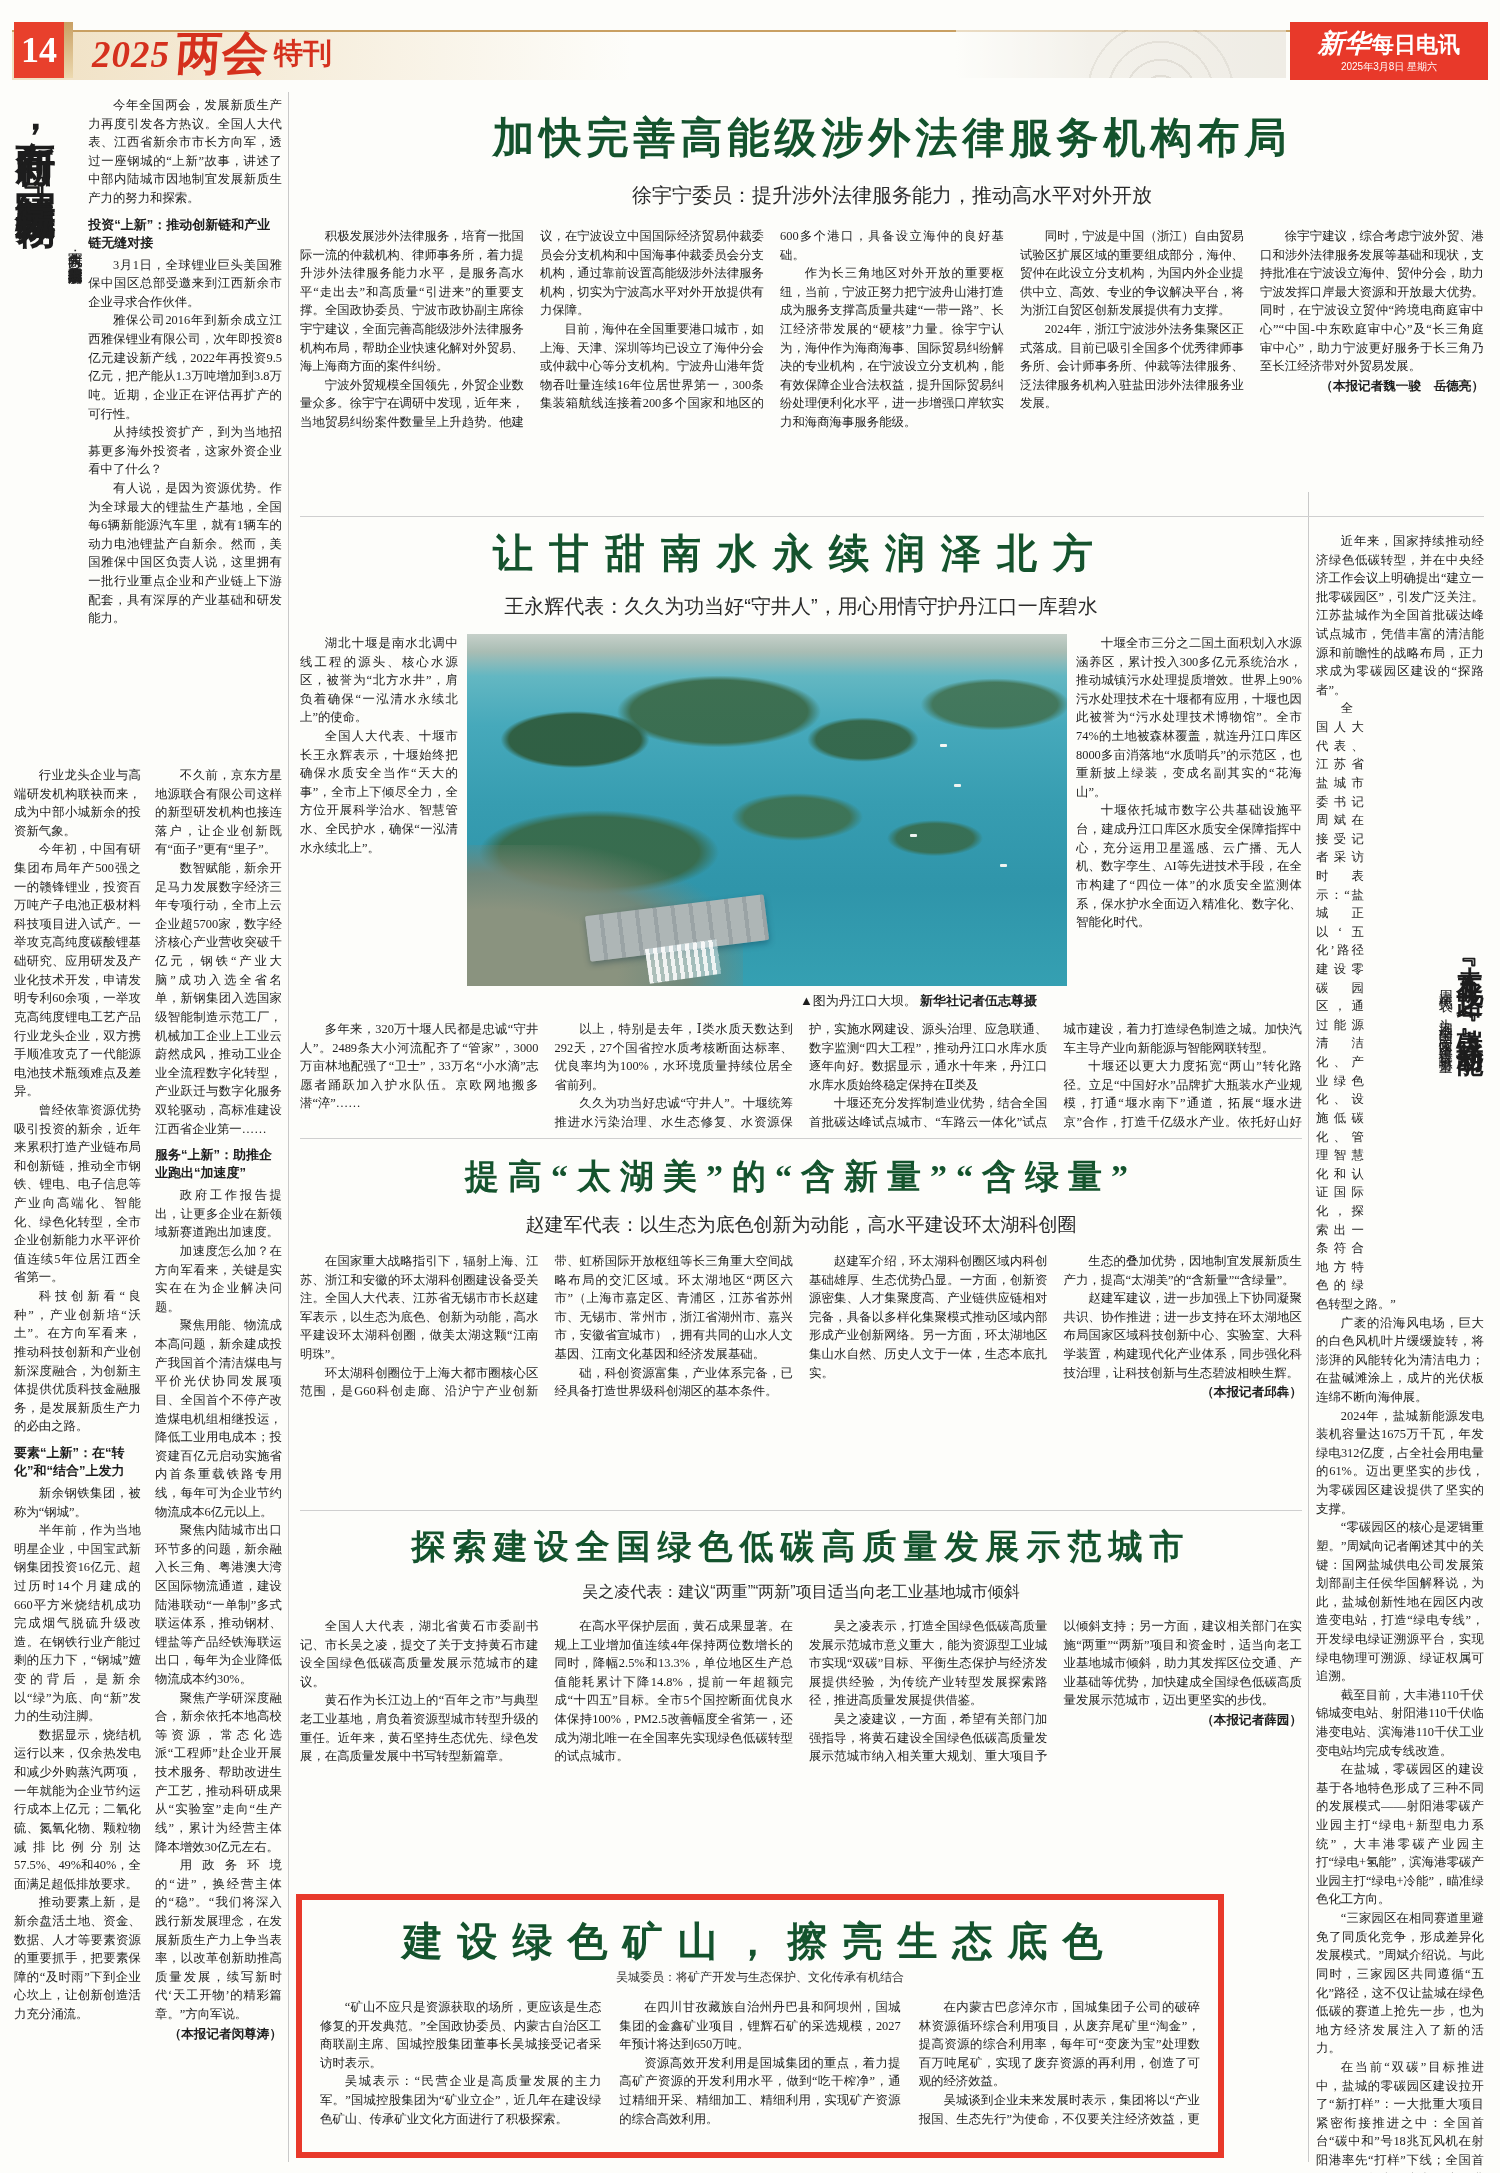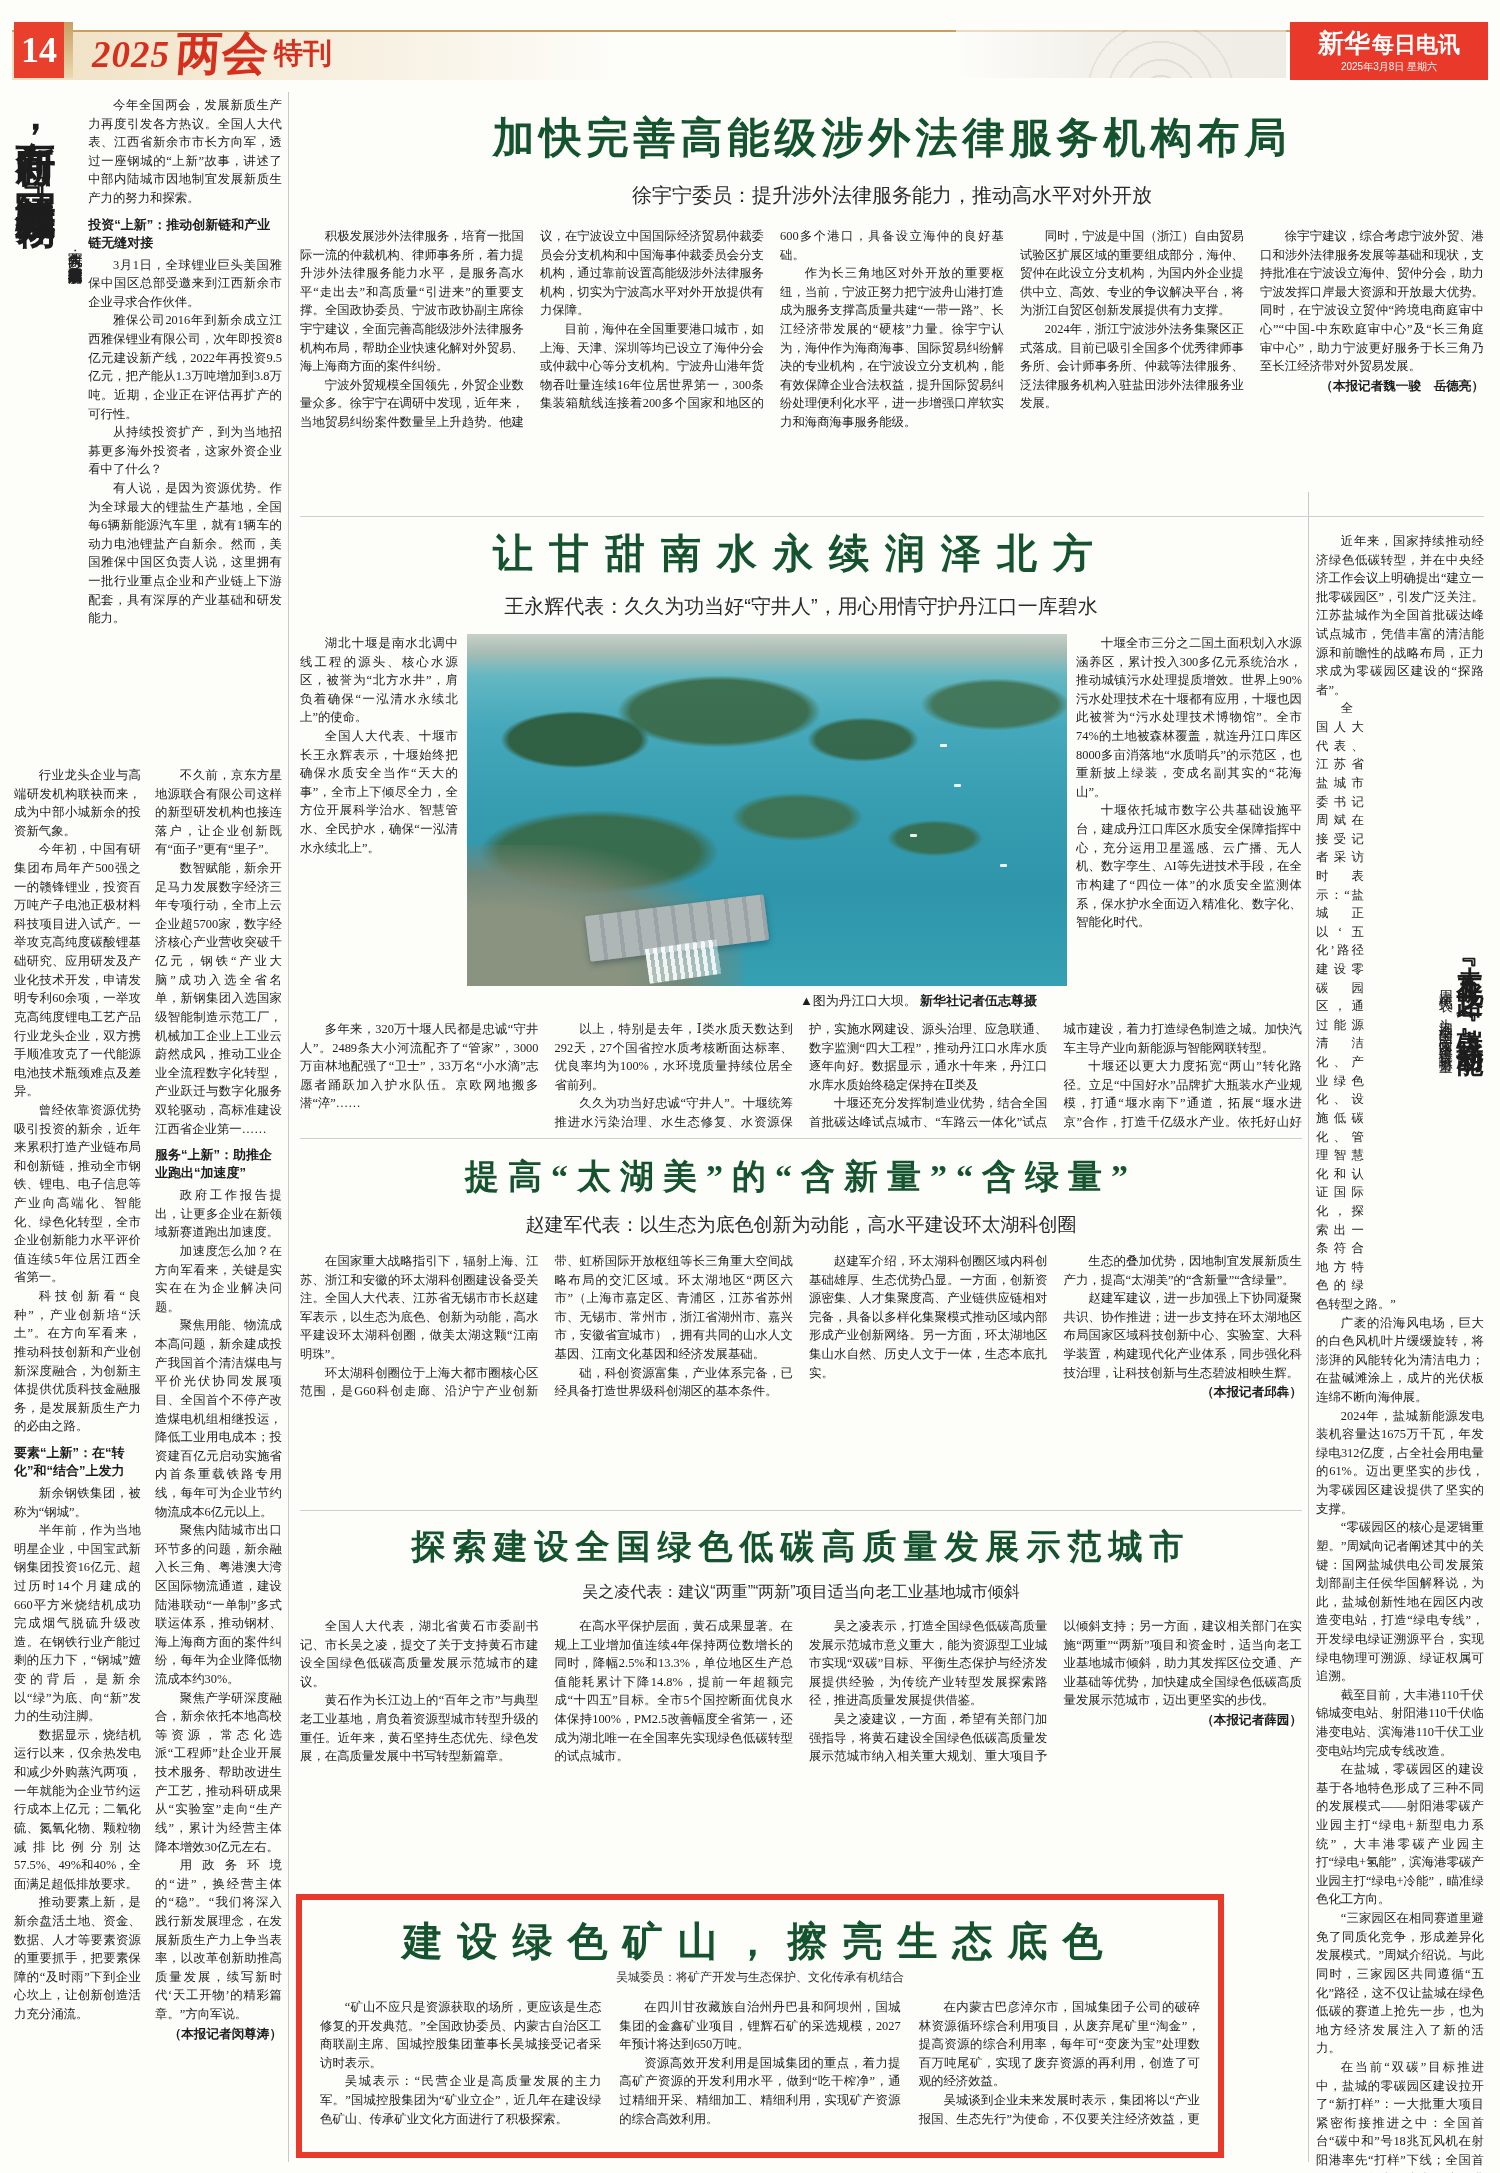--- a/index.html
+++ b/index.html
@@ -16,21 +16,21 @@
   .ed-year{font-size:37px;font-weight:bold;font-style:italic;letter-spacing:1px;}
   .ed-big{font-size:46px;font-weight:bold;font-family:"Liberation Serif",serif;transform:skewX(-4deg);}
   .ed-small{font-size:29px;font-weight:bold;font-family:"Liberation Sans",sans-serif;}
   .dome{position:absolute;right:214px;top:30px;width:330px;height:48px;overflow:hidden;opacity:.65;
         background:
           radial-gradient(circle at 62% 135%, rgba(255,255,255,0) 0 18px, rgba(190,183,170,.55) 18px 20px, rgba(255,255,255,0) 20px 34px, rgba(190,183,170,.5) 34px 36px, rgba(255,255,255,0) 36px 52px, rgba(190,183,170,.45) 52px 54px, rgba(255,255,255,0) 54px 72px, rgba(190,183,170,.4) 72px 74px, rgba(255,255,255,0) 74px),
           linear-gradient(to right, #fdfdfa, #efece4 40%, #e8e4da);}
   .mast{position:absolute;right:12px;top:22px;width:198px;height:58px;background:#e8392a;color:#fff;
         display:flex;flex-direction:column;align-items:center;justify-content:center;line-height:1.15;}
   .mast .l1{font-size:22px;font-weight:bold;}
-  .mast .l1 .script{font-size:26px;font-family:"Liberation Serif",serif;margin-right:2px;}
+  .mast .l1 .script{font-style:italic;font-size:26px;font-family:"Liberation Serif",serif;margin-right:2px;}
   .mast .l2{font-size:10px;font-family:"Liberation Sans",sans-serif;margin-top:2px;}
   
   .para{margin:0;text-indent:2em;font-size:12.4px;line-height:1.5;text-align:justify;}
   .credit{margin:2px 0 0;font-size:12.6px;font-weight:bold;text-align:right;font-family:"Liberation Sans",sans-serif;}
   .headline{font-weight:bold;text-align:center;font-family:"Liberation Serif",serif;color:#14532d;}
   .byline{text-align:center;font-family:"Liberation Sans",sans-serif;color:#2b2b2b;}
   .subhead{font-family:"Liberation Sans",sans-serif;font-weight:bold;font-size:13px;text-align:left;margin:8px 0 4px;text-indent:0;}
   .rule-v{position:absolute;width:1px;background:#c9c9c9;}
   .rule-h{position:absolute;height:1px;background:#cfcfcf;}
   
@@ -152,21 +152,21 @@
           <p class="para">数据显示，烧结机运行以来，仅余热发电和减少外购蒸汽两项，一年就能为企业节约运行成本上亿元；二氧化硫、氮氧化物、颗粒物减排比例分别达57.5%、49%和40%，全面满足超低排放要求。</p>
           <p class="para">推动要素上新，是新余盘活土地、资金、数据、人才等要素资源的重要抓手，把要素保障的“及时雨”下到企业心坎上，让创新创造活力充分涌流。</p>
           <p class="para">不久前，京东方星地源联合有限公司这样的新型研发机构也接连落户，让企业创新既有“面子”更有“里子”。</p>
           <p class="para">数智赋能，新余开足马力发展数字经济三年专项行动，全市上云企业超5700家，数字经济核心产业营收突破千亿元，钢铁“产业大脑”成功入选全省名单，新钢集团入选国家级智能制造示范工厂，机械加工企业上工业云蔚然成风，推动工业企业全流程数字化转型，产业跃迁与数字化服务双轮驱动，高标准建设江西省企业第一……</p>
         </div>
       <p class="subhead">服务“上新”：助推企业跑出“加速度”</p>
       <div>
           <p class="para">政府工作报告提出，让更多企业在新领域新赛道跑出加速度。</p>
           <p class="para">加速度怎么加？在方向军看来，关键是实实在在为企业解决问题。</p>
           <p class="para">聚焦用能、物流成本高问题，新余建成投产我国首个清洁煤电与平价光伏协同发展项目、全国首个不停产改造煤电机组相继投运，降低工业用电成本；投资建百亿元启动实施省内首条重载铁路专用线，每年可为企业节约物流成本6亿元以上。</p>
-          <p class="para">聚焦内陆城市出口环节多的问题，新余融入长三角、粤港澳大湾区国际物流通道，建设陆港联动“一单制”多式联运体系，推动钢材、海上海商方面的案件纠纷，每年为企业降低物流成本约30%。</p>
+          <p class="para">聚焦内陆城市出口环节多的问题，新余融入长三角、粤港澳大湾区国际物流通道，建设陆港联动“一单制”多式联运体系，推动钢材、锂盐等产品经铁海联运出口，每年为企业降低物流成本约30%。</p>
           <p class="para">聚焦产学研深度融合，新余依托本地高校等资源，常态化选派“工程师”赴企业开展技术服务、帮助改进生产工艺，推动科研成果从“实验室”走向“生产线”，累计为经营主体降本增效30亿元左右。</p>
           <p class="para">用政务环境的“进”，换经营主体的“稳”。“我们将深入践行新发展理念，在发展新质生产力上争当表率，以改革创新助推高质量发展，续写新时代‘天工开物’的精彩篇章。”方向军说。</p>
         </div>
       <p class="credit">（本报记者闵尊涛）</p>
     </div>
   </div>
 
   <div class="art-top">
     <div class="headline">加快完善高能级涉外法律服务机构布局</div>
     <div class="byline">徐宇宁委员：提升涉外法律服务能力，推动高水平对外开放</div>

